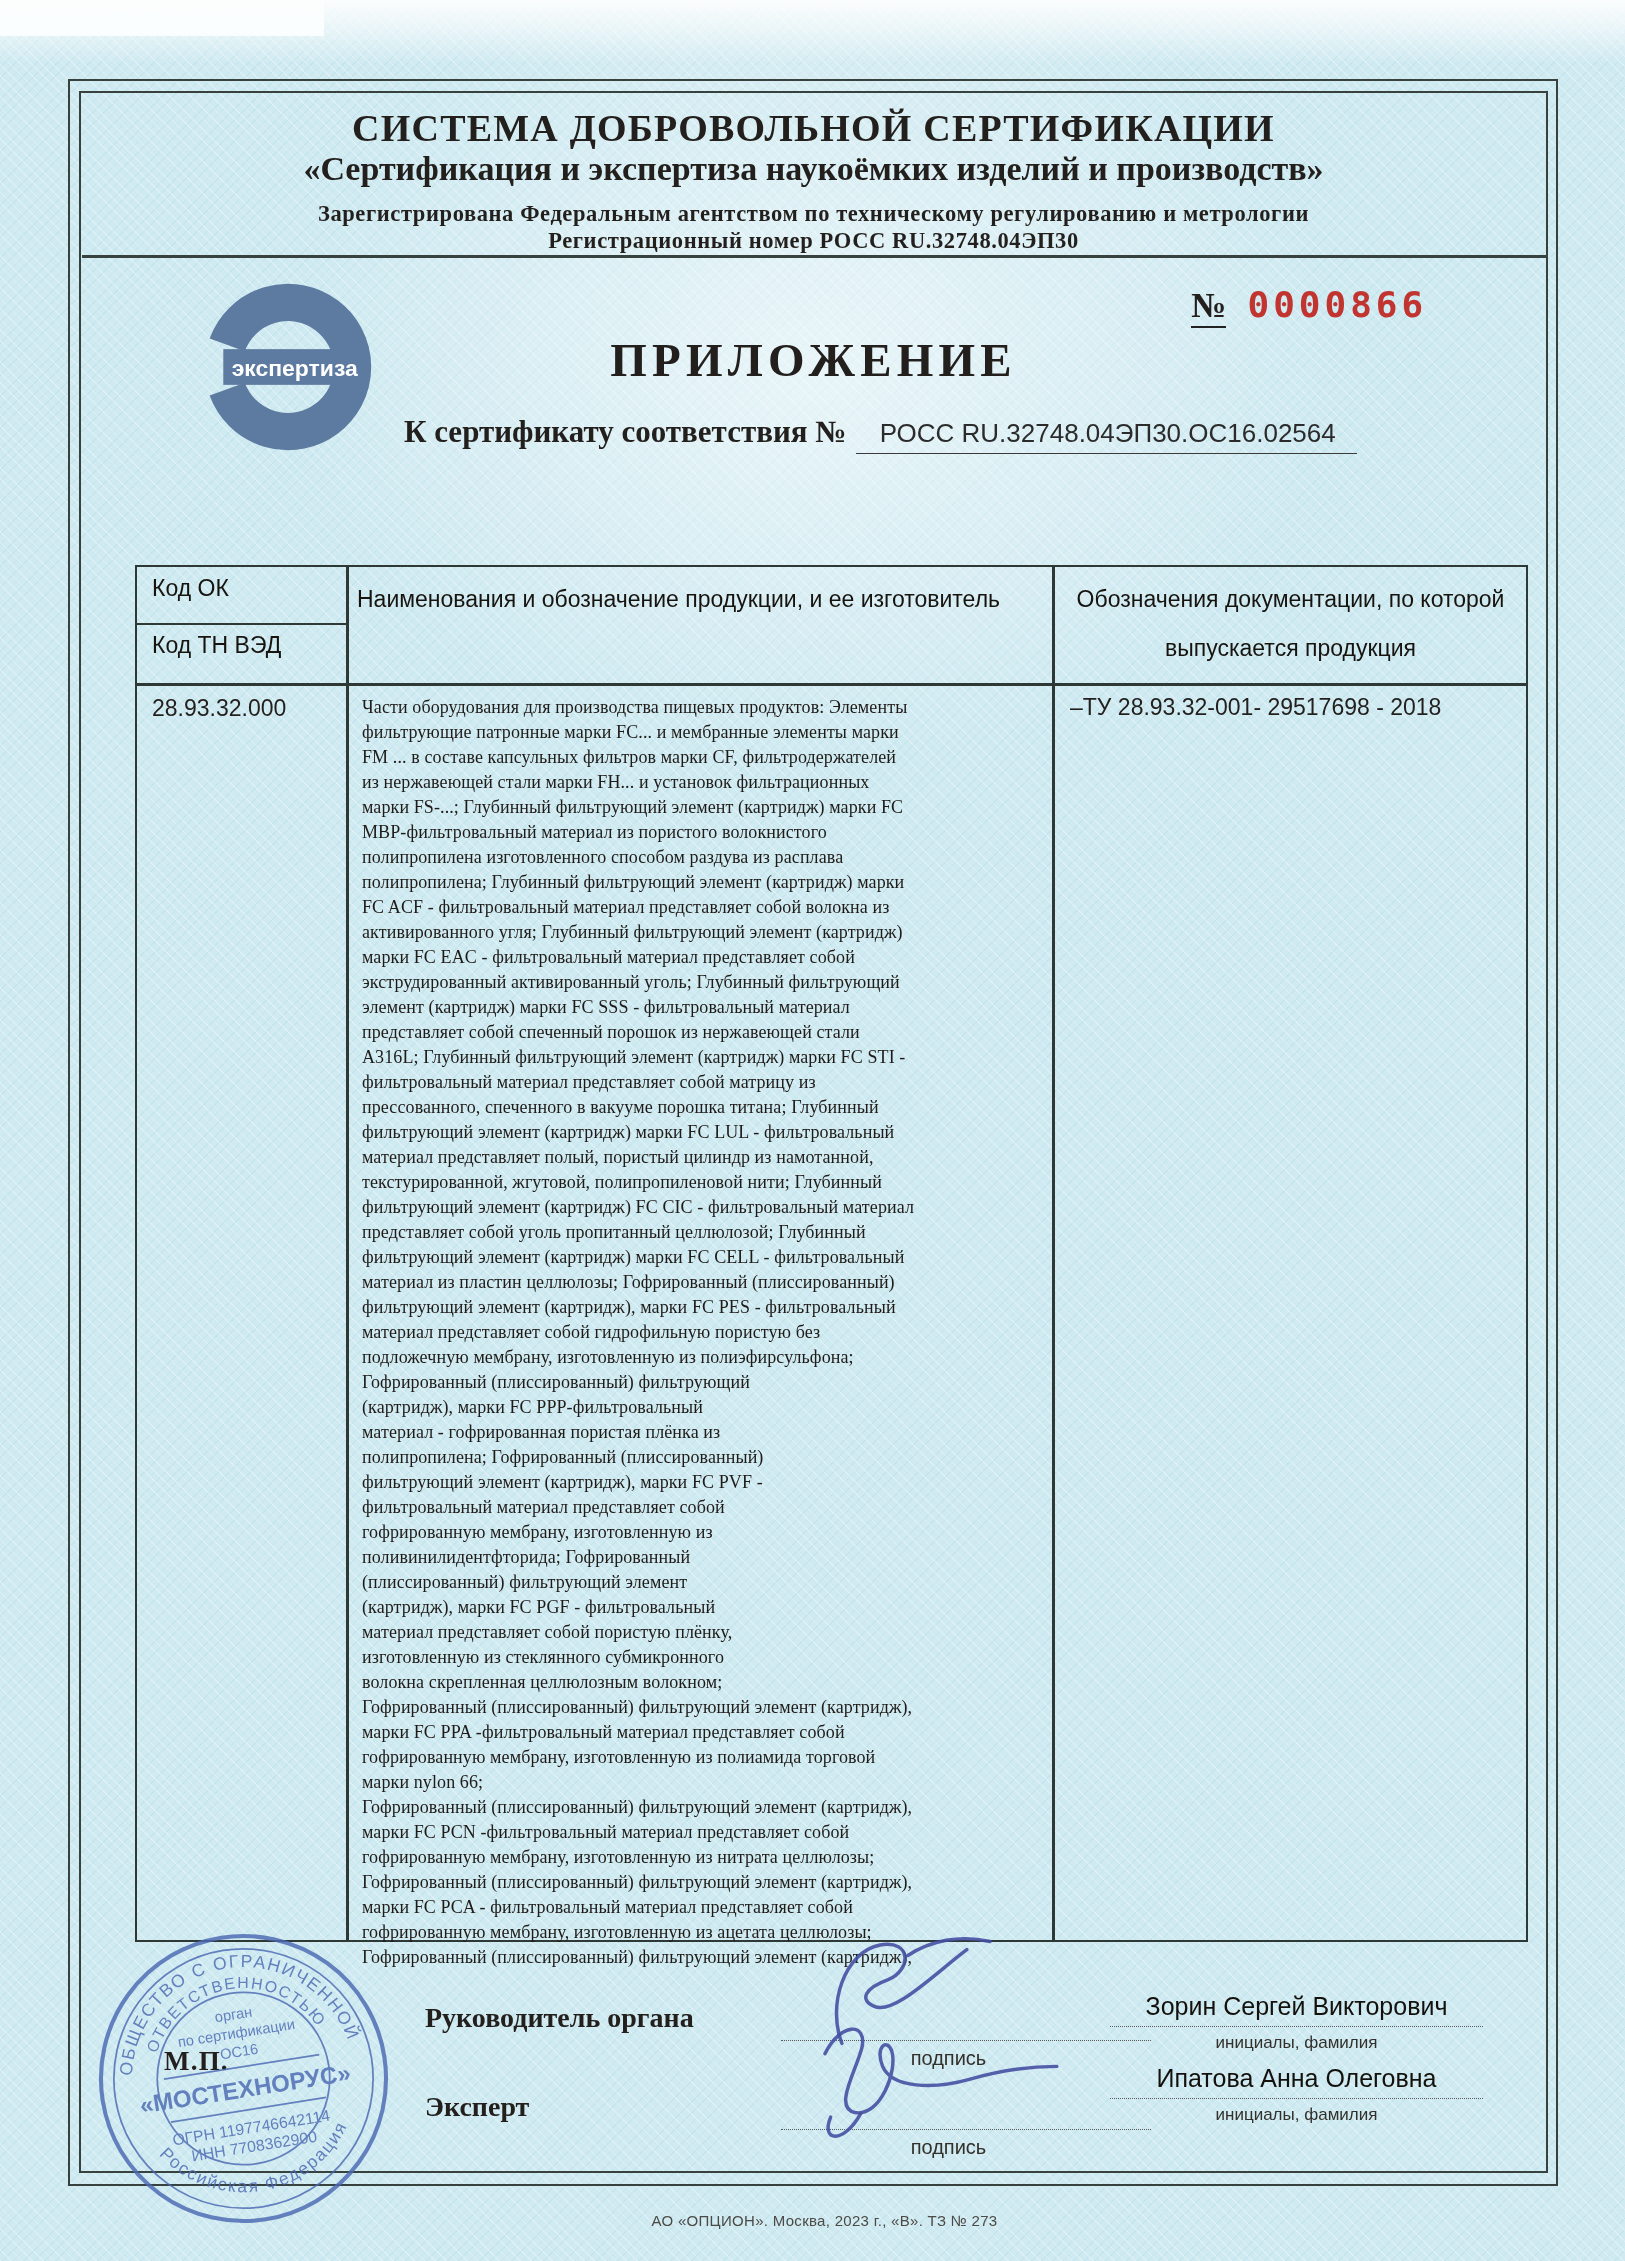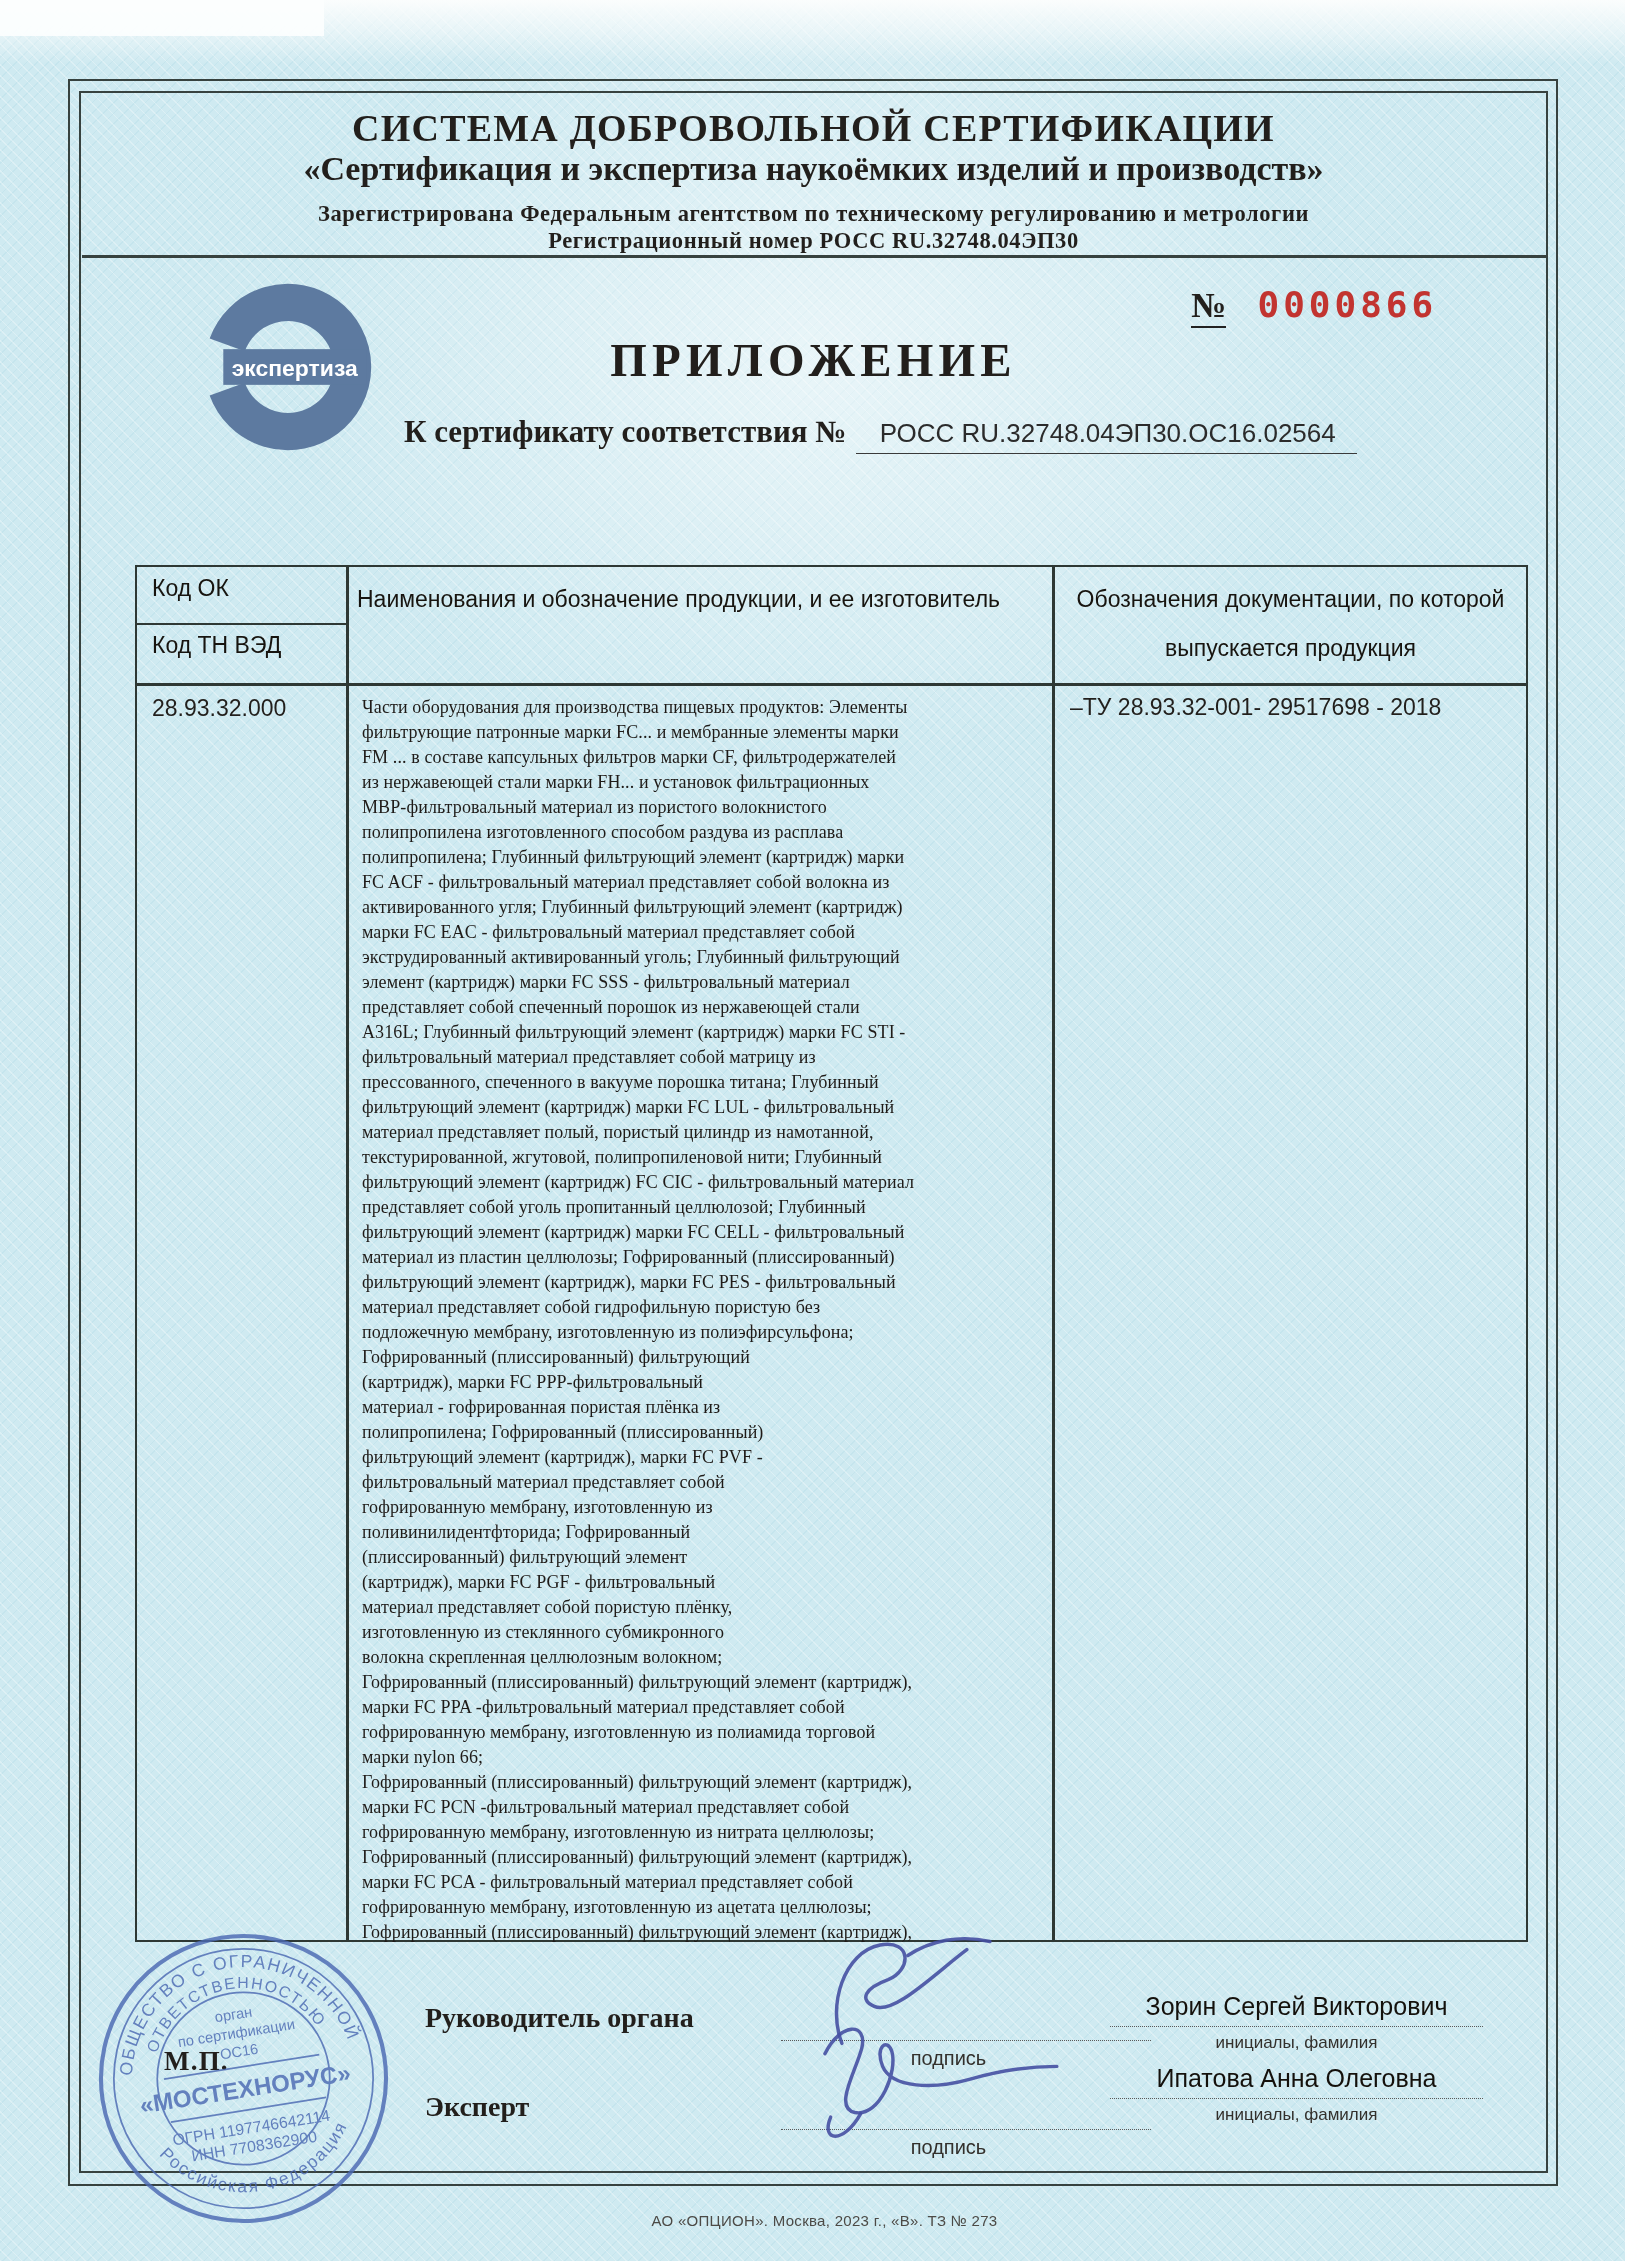--- a/index.html
+++ b/index.html
@@ -17,21 +17,21 @@
   .border-inner{position:absolute;left:79px;top:91px;width:1465px;height:2078px;border:2.9px solid #37423f;}
   .hdr{position:absolute;left:93px;width:1441px;text-align:center;font-weight:bold;}
   .hdr-1{top:106px;font-size:38px;letter-spacing:1.2px;}
   .hdr-2{top:150px;font-size:34px;}
   .hdr-3{top:201px;font-size:22.5px;letter-spacing:0.6px;}
   .hdr-4{top:228px;font-size:22.5px;letter-spacing:0.6px;}
   .hdr-rule{position:absolute;left:82px;top:255px;width:1465px;height:2.9px;background:#37423f;}
   .logo{position:absolute;left:191px;top:265px;width:204px;height:204px;}
   .docnum{position:absolute;left:1191px;top:284px;white-space:nowrap;}
   .docnum .no{font-size:35px;font-weight:bold;border-bottom:2.3px solid #222;padding-bottom:1.2px;}
-  .docnum .val{font-family:"DejaVu Sans Mono",monospace;font-weight:bold;font-size:36px;color:#c23430;letter-spacing:4px;margin-left:29px;}
+  .docnum .val{font-family:"DejaVu Sans Mono",monospace;font-weight:bold;font-size:36px;color:#c23430;letter-spacing:4px;margin-left:19px;}
   .apptitle{position:absolute;left:93px;top:333px;width:1441px;text-align:center;font-size:47px;font-weight:bold;letter-spacing:5.2px;}
   .certline{position:absolute;left:404px;top:414px;white-space:nowrap;}
   .certline .lbl{font-size:31px;font-weight:bold;margin-top:47px;}
   .certline .val{display:inline-block;font-family:"Liberation Sans","DejaVu Sans",sans-serif;font-size:26px;color:#2b2b2b;
     border-bottom:1.7px solid #3a3a3a;padding:0 21px 3.5px 24px;margin-left:7px;vertical-align:baseline;}
   
   .tbl{position:absolute;left:135px;top:565px;width:1389px;height:1373px;border:2.9px solid #2e3834;}
   .tbl .v1{position:absolute;left:209px;top:0;bottom:0;width:2.9px;background:#2e3834;}
   .tbl .v2{position:absolute;left:915px;top:0;bottom:0;width:2.9px;background:#2e3834;}
   .tbl .hline{position:absolute;left:0;right:0;top:116px;height:2.9px;background:#2e3834;}
@@ -120,20 +120,21 @@
     <div class="th th-c1a">Код ОК</div>
     <div class="th th-c1b">Код ТН ВЭД</div>
     <div class="th th-c2">Наименования и обозначение продукции, и ее изготовитель</div>
     <div class="th th-c3">Обозначения документации, по которой выпускается продукция</div>
     <div class="td-code">28.93.32.000</div>
     <div class="td-body">
         <div class="line">Части оборудования для производства пищевых продуктов: Элементы</div>
         <div class="line">фильтрующие патронные марки FC... и мембранные элементы марки</div>
         <div class="line">FM ... в составе капсульных фильтров марки CF, фильтродержателей</div>
         <div class="line">из нержавеющей стали марки FH... и установок фильтрационных</div>
+        <div class="line">марки FS-...; Глубинный фильтрующий элемент (картридж) марки FC</div>
         <div class="line">MBP-фильтровальный материал из пористого волокнистого</div>
         <div class="line">полипропилена изготовленного способом раздува из расплава</div>
         <div class="line">полипропилена; Глубинный фильтрующий элемент (картридж) марки</div>
         <div class="line">FC ACF - фильтровальный материал представляет собой волокна из</div>
         <div class="line">активированного угля; Глубинный фильтрующий элемент (картридж)</div>
         <div class="line">марки FC EAC - фильтровальный материал представляет собой</div>
         <div class="line">экструдированный активированный уголь; Глубинный фильтрующий</div>
         <div class="line">элемент (картридж) марки FC SSS - фильтровальный материал</div>
         <div class="line">представляет собой спеченный порошок из нержавеющей стали</div>
         <div class="line">A316L; Глубинный фильтрующий элемент (картридж) марки FC STI -</div>

